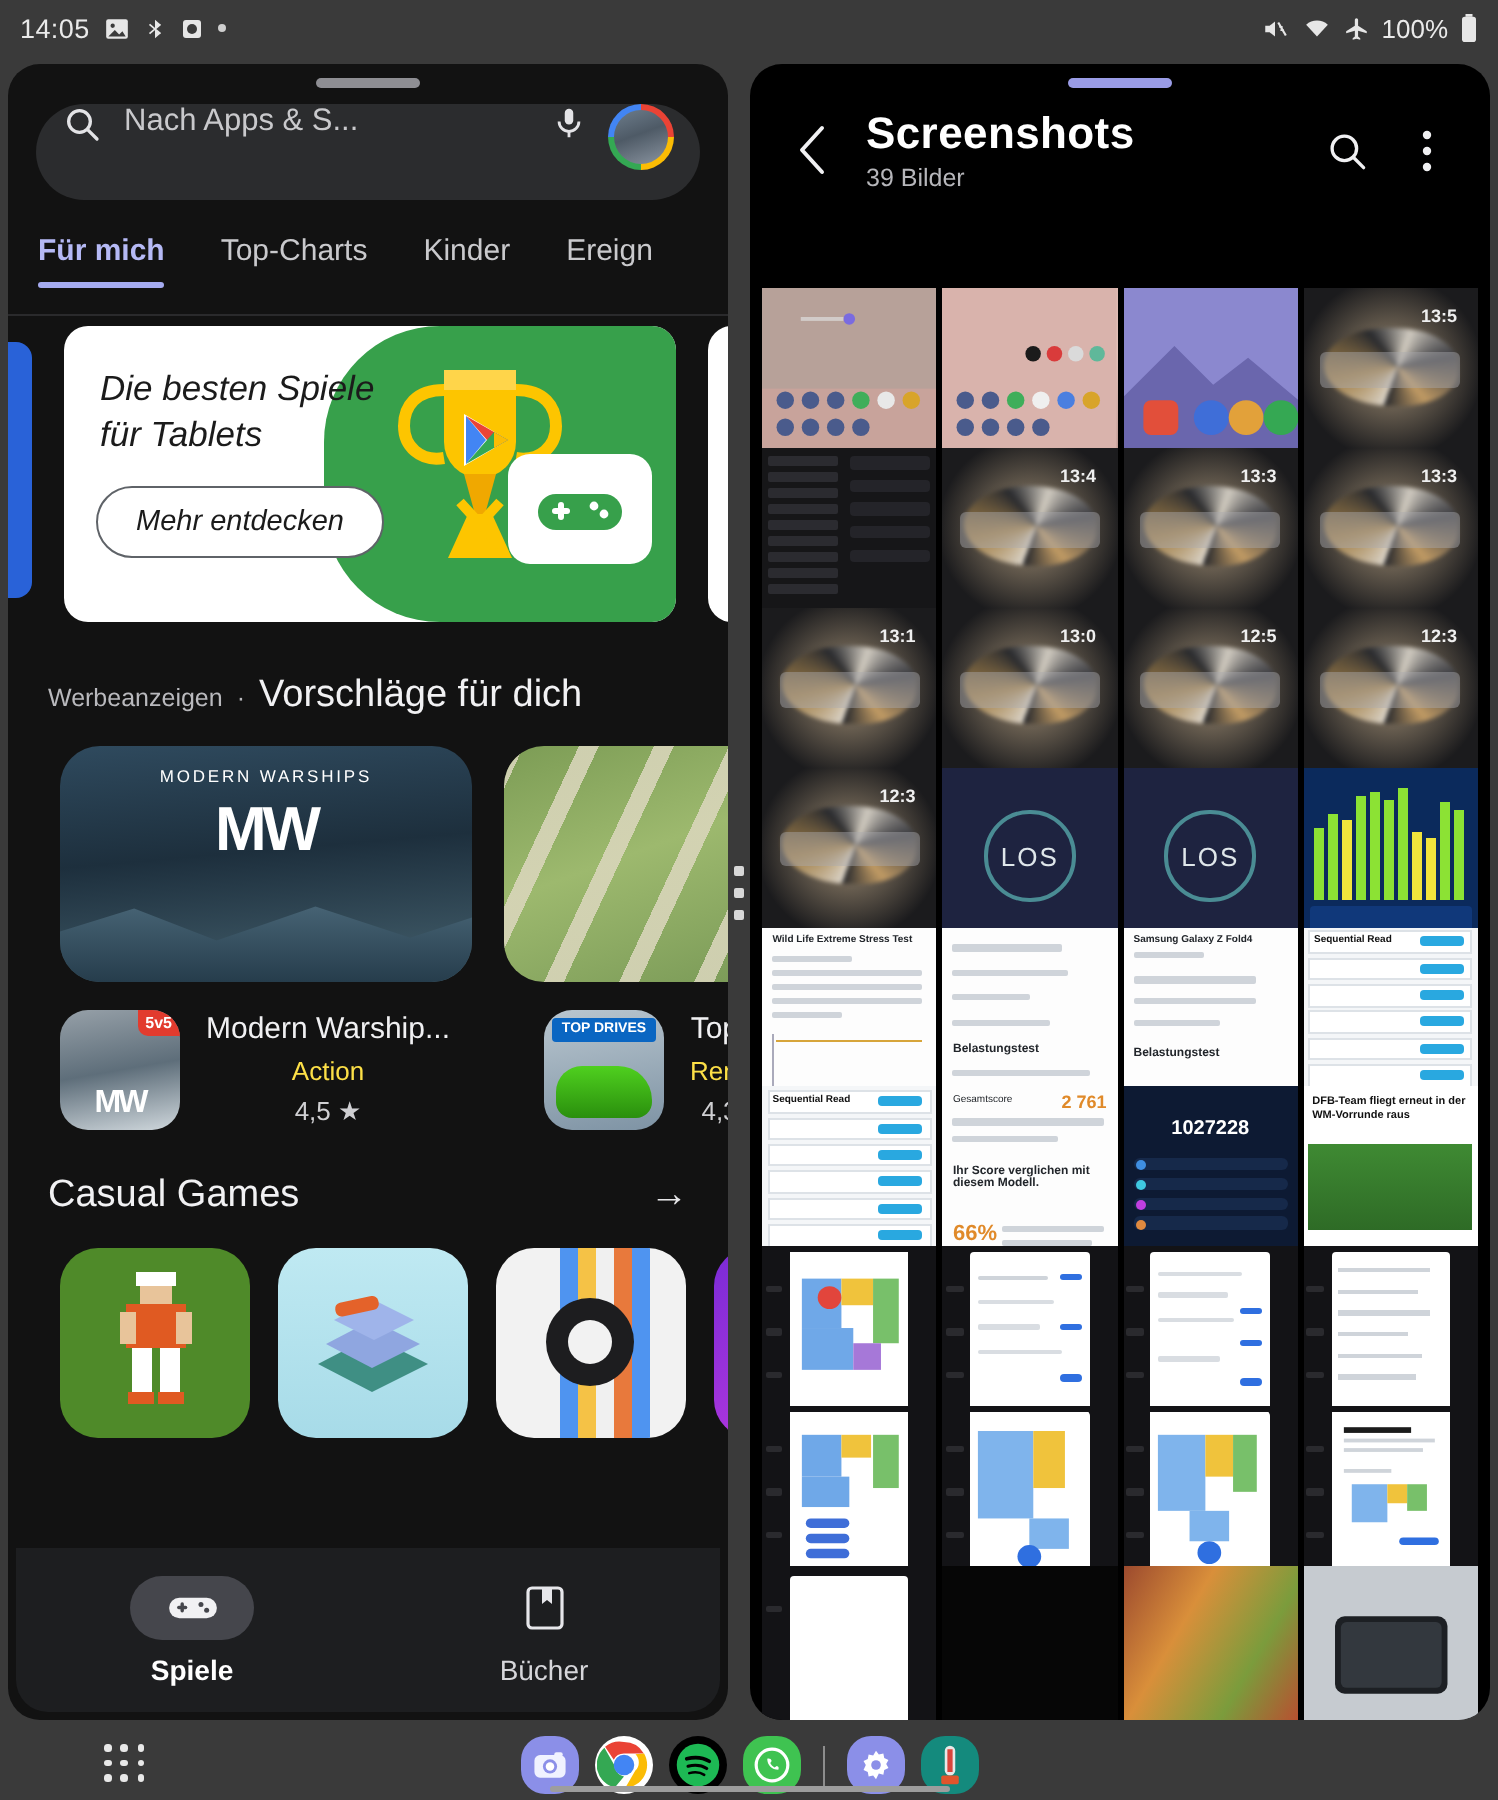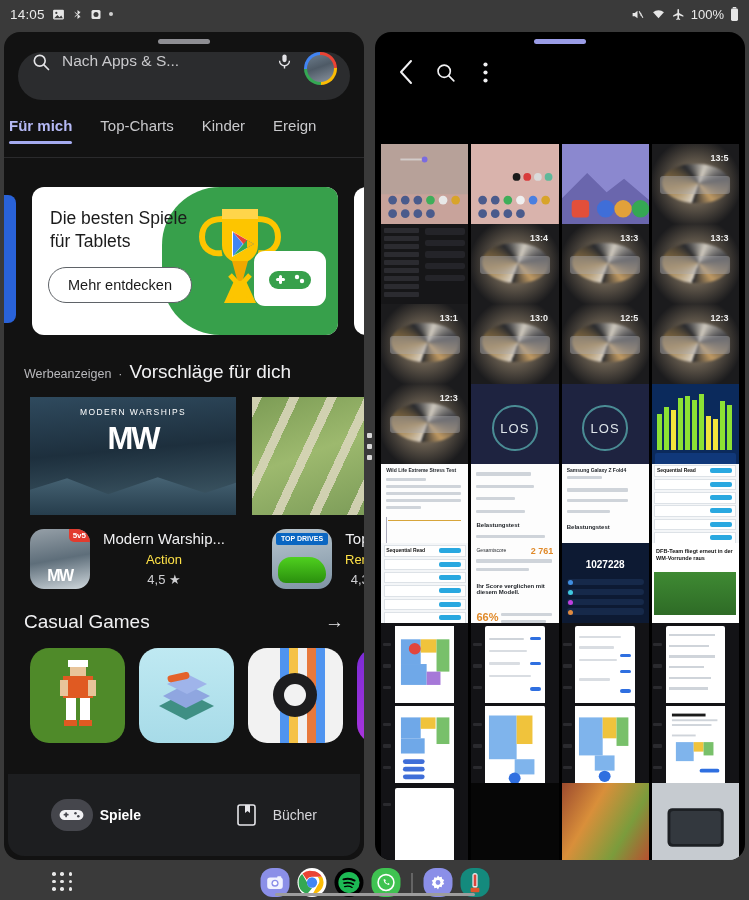--- a/index.html
+++ b/index.html
@@ -60,34 +60,34 @@
       conic-gradient(#ea4335 0 25%, #fbbc04 25% 50%, #34a853 50% 75%, #4285f4 75% 100%);
     display:flex; align-items:center; justify-content:center; flex:0 0 auto;
   }
   .avatar i {
     width:27px; height:27px; border-radius:50%; display:block;
     background:linear-gradient(160deg,#6d7d8c 0%,#4e5a66 45%,#8a94a0 100%);
   }
 
   
   #ps-tabs {
-    display:flex; gap:28px; padding:0 5px; margin-top:17px;
+    display:flex; gap:28px; padding:0 15px; margin-top:17px;
     font-size:15px; position:relative; height:40px; align-items:flex-start;
     white-space:nowrap; overflow:hidden;
   }
   #ps-tabs .tab { color:#c9c9cc; padding-bottom:9px; }
   #ps-tabs .tab.active { color:#b5b9f5; font-weight:bold; }
   #ps-tabs .tab.active::after {
     content:""; display:block; height:3px; border-radius:2px;
     background:#a5abf0; margin-top:7px;
   }
   #ps-rule { height:1px; background:#2a2a2c; margin:0; }
 
   
-  #promo-wrap { position:relative; margin-top:29px; height:152px; }
+  #promo-wrap { position:relative; margin-top:5px; height:152px;font-style:italic; }
   .promo-edge-l {
     position:absolute; left:0; top:8px; width:12px; height:128px;
     background:#2962d8; border-radius:0 8px 8px 0;
   }
   .promo-card {
     position:absolute; left:28px; top:0; width:306px; height:148px;
     background:#fff; border-radius:12px; overflow:hidden;
   }
   .promo-edge-r {
     position:absolute; left:350px; top:0; width:24px; height:148px;
@@ -115,21 +115,21 @@
 
   
   .sec-hdr { padding:0 20px; margin-top:22px; display:flex; align-items:center; justify-content:space-between; }
   .sec-sub { font-size:12.5px; color:#b9b9bd; }
   .sec-big { font-size:19px; color:#f1f1f3; }
   .sec-title-row { display:flex; align-items:baseline; gap:7px; }
   .arrow-r { color:#e6e6e8; font-size:19px; }
 
   
   #ad-banners { display:flex; gap:16px; padding:0 0 0 26px; margin-top:14px; }
-  .ad-card { width:206px; height:118px; border-radius:0; overflow:hidden; flex:0 0 auto; position:relative; }
+  .ad-card { width:206px; height:118px; border-radius:20px; overflow:hidden; flex:0 0 auto; position:relative; }
   .ad-ships { background:linear-gradient(175deg,#2f4a5e 0%,#1d2f3d 45%,#46626f 100%); }
   .ad-ships .mwlabel { position:absolute; top:10px; left:0; right:0; text-align:center; font-size:8.5px; letter-spacing:1.4px; color:#fff; }
   .ad-ships .mwlogo { position:absolute; top:24px; left:0; right:0; text-align:center; font-size:31px; font-weight:bold; color:#fff; letter-spacing:-2px; }
   .ad-ships .wave { position:absolute; bottom:0; left:0; right:0; height:46px; background:linear-gradient(#4d6b7c,#263d4c); clip-path:polygon(0 45%,18% 20%,38% 55%,62% 18%,85% 52%,100% 30%,100% 100%,0 100%); }
   .ad-drives { background:linear-gradient(160deg,#7c9c55 0%,#9db96e 40%,#6f9050 100%); }
   .ad-drives .road { position:absolute; inset:0; background:
       repeating-linear-gradient(115deg, rgba(220,215,190,.85) 0 9px, rgba(120,140,90,0) 9px 34px); }
 
   
   #app-row { display:flex; gap:30px; padding-left:26px; margin-top:14px; }
@@ -154,21 +154,21 @@
   .cg2 { background:linear-gradient(#bfe9f2,#a7dbe8); }
   .cg3 { background:#f2f2f2; }
   .cg4 { background:linear-gradient(150deg,#7a2bd6,#c23ae0); }
 
   
   #ps-bottom {
     position:absolute; left:4px; bottom:4px; width:352px; height:82px;
     background:#1d1e20; border-radius:0 0 16px 16px;
     display:flex; align-items:center; justify-content:space-around;
   }
-  .nav-item { display:flex; flex-direction:row; align-items:center; gap:7px; width:90px; }
+  .nav-item { display:flex; flex-direction:column; align-items:center; gap:7px; width:90px; }
   .nav-pill {
     width:62px; height:32px; border-radius:17px;
     display:flex; align-items:center; justify-content:center;
   }
   .nav-pill.on { background:#45464c; }
   .nav-lbl { font-size:14px; color:#d6d6da; }
   .nav-item.active .nav-lbl { color:#fff; font-weight:bold; }
 
   
   .grab-v { width:52px; height:5px; border-radius:3px; background:#9a9ce6; margin:7px auto 0; }
@@ -484,20 +484,24 @@
 
   <div class="panel" id="panel-right">
     <div class="grab-v"></div>
 
     <div id="gal-hdr">
       <div class="back">
         <svg width="17" height="26" viewBox="0 0 17 26">
             <path d="M13 2L3 13l10 11" stroke="#f0f0f2" stroke-width="2" fill="none" stroke-linecap="round" stroke-linejoin="round"></path>
           </svg>
       </div>
+      <div id="gal-titles">
+        <div id="gal-title">Screenshots</div>
+        <div id="gal-count">39 Bilder</div>
+      </div>
       <div class="hdr-btn">
         <svg width="21" height="21" viewBox="0 0 24 24">
             <circle cx="10.5" cy="10.5" r="7" stroke="#f0f0f2" stroke-width="1.9" fill="none"></circle>
             <path d="M15.6 15.6L21.5 21.5" stroke="#f0f0f2" stroke-width="1.9" stroke-linecap="round"></path>
           </svg>
       </div>
       <div class="hdr-btn">
         <svg width="5" height="21" viewBox="0 0 5 21">
             <circle cx="2.5" cy="2.5" r="2.1" fill="#f0f0f2"></circle>
             <circle cx="2.5" cy="10.5" r="2.1" fill="#f0f0f2"></circle>

